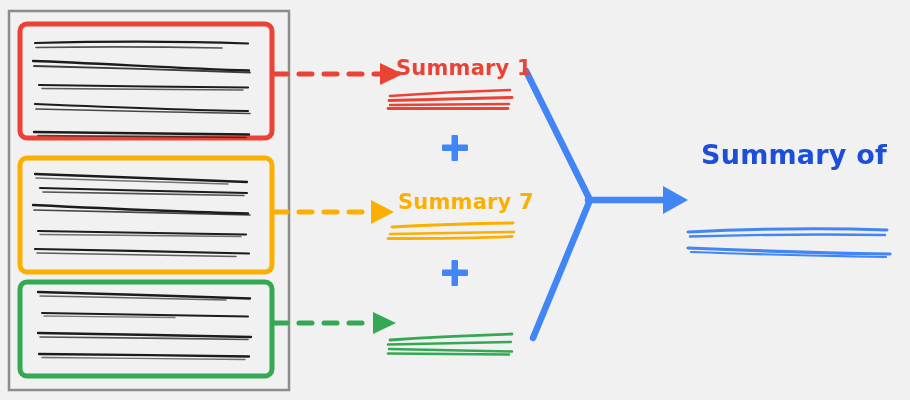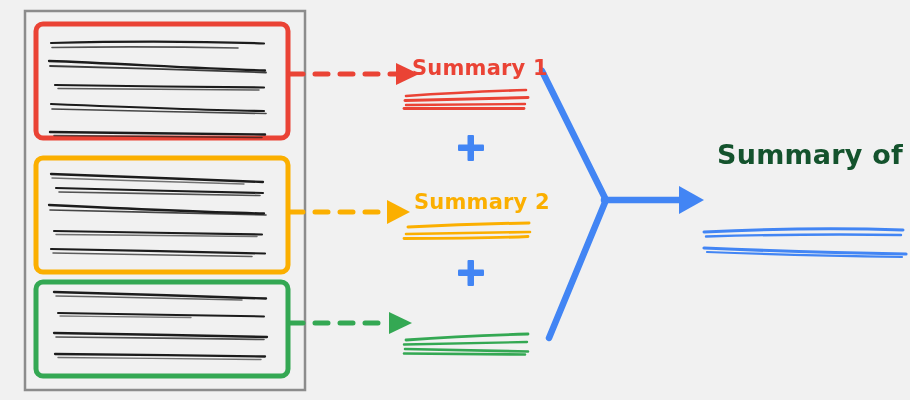--- a/index.html
+++ b/index.html
@@ -13,21 +13,20 @@
     height: 400px;
     font-family: "DejaVu Sans", "Liberation Sans", sans-serif;
     overflow: hidden;
     position: relative;
   }
   #stage {
     position: relative;
     width: 811px;
     height: 400px;
     background: #f1f1f1;
-    margin-left: 16px;
   }
   #canvas {
     position: absolute;
     left: 0;
     top: 0;
     width: 910px;
     height: 400px;
   }
   .label {
     position: absolute;
@@ -43,21 +42,21 @@
   #summary-1-label { left: 396px; top: 58px; color: #ea4335; }
   #summary-2-label { left: 398px; top: 192px; color: #fbaf00; }
   #summary-3-label { left: 396px; top: 305px; color: #34a853; }
   #final-label {
     left: 700px;
     top: 138px;
     width: 188px;
     text-align: center;
     font-size: 27px;
     line-height: 34px;
-    color: #14532d;
+    color: #1d4ed8;
     white-space: normal;
   }
   #final-label .line2 { display: block; }
 </style>
 </head>
 <body>
 
 <div id="stage">
 
   <svg id="canvas" viewBox="0 0 910 400" xmlns="http://www.w3.org/2000/svg">
@@ -178,20 +177,20 @@
       <path d="M688 232 C 760 228.5, 830 228, 887 230" stroke-width="3.0"></path>
       <path d="M690 236.5 C 760 234.5, 830 234, 885 235" stroke-width="2.4"></path>
       <path d="M688 248 C 760 251, 830 253, 890 254" stroke-width="3.2"></path>
       <path d="M691 252 C 760 254.5, 830 256, 886 257" stroke-width="2.2"></path>
     </g>
 
   </svg>
 
   <div class="label summary-label" id="summary-1-label">Summary 1</div>
 
-  <div class="label summary-label" id="summary-2-label">Summary 2</div>
+  <div class="label summary-label" id="summary-2-label">Summary 7</div>
 
 
   <div class="label" id="final-label">
     <span>Summary of</span>
   </div>
 
 </div>
 
 </body></html>

